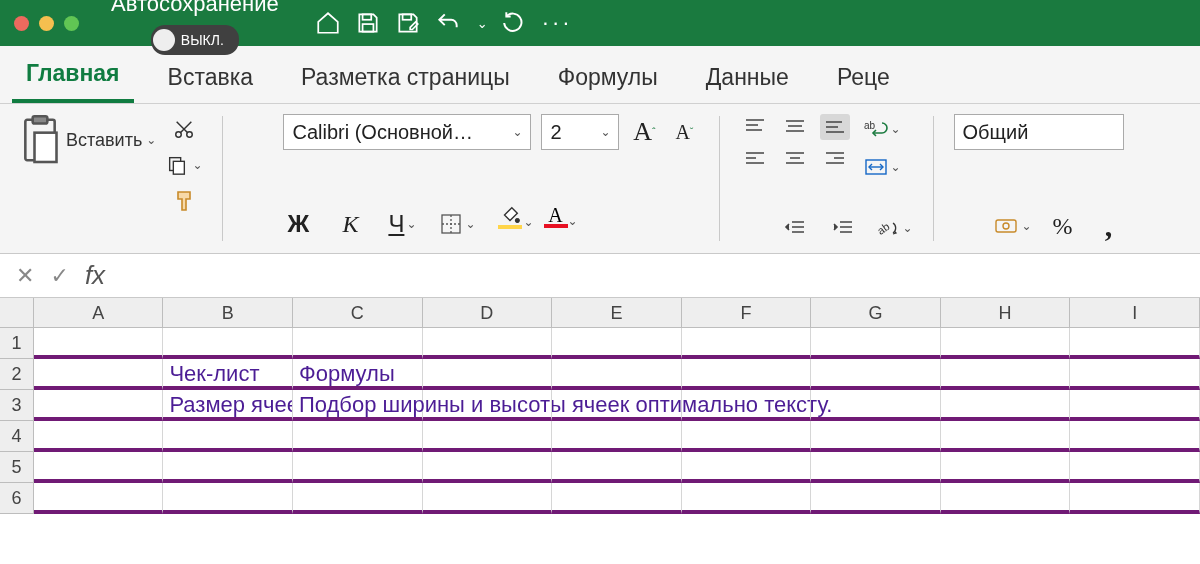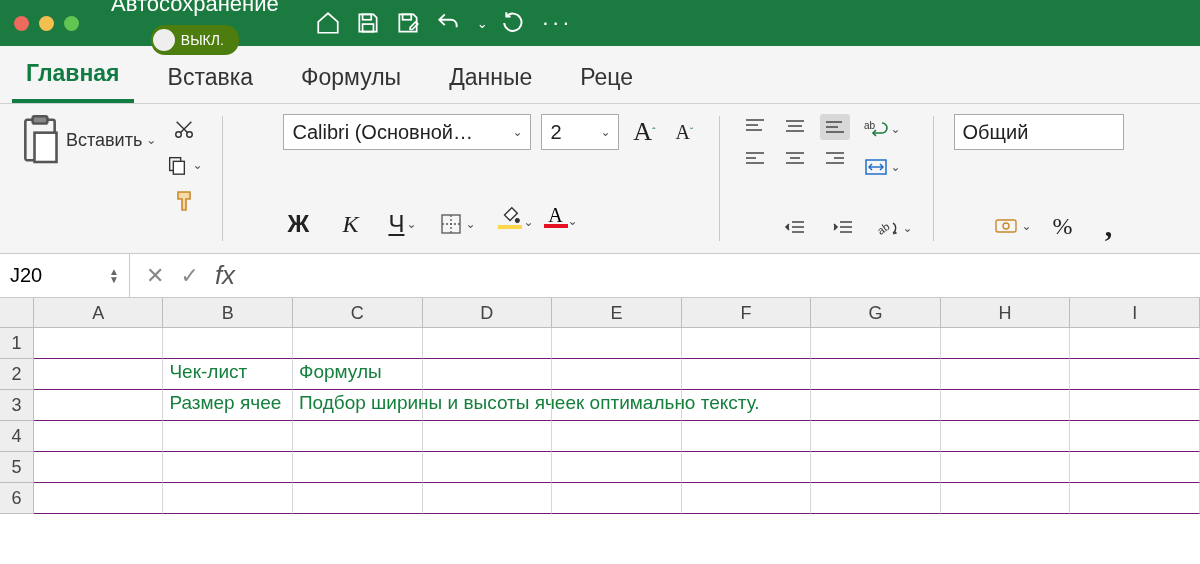--- a/index.html
+++ b/index.html
@@ -6,21 +6,21 @@
 body { width: 1200px; height: 564px; overflow: hidden; background: #fff; }
 
 .titlebar { background: #1a7a3f; height: 46px; display: flex; align-items: center; padding: 0 14px; gap: 16px; }
 .window-controls { display: flex; gap: 10px; }
 .wc { width: 15px; height: 15px; border-radius: 50%; }
 .wc.red { background: #ec6a5e; }
 .wc.yellow { background: #f5bf4f; }
 .wc.green { background: #61c554; }
 .autosave-wrap { display: flex; align-items: center; gap: 8px; margin-left: 16px; flex-direction: column; }
 .autosave-label { color: #fff; font-size: 22px; font-weight: 500; }
-.toggle { width: 88px; height: 30px; background: #4d7c0f; border-radius: 14px; display: flex; align-items: center; padding: 2px; position: relative; }
+.toggle { width: 88px; height: 30px; background: #404040; border-radius: 14px; display: flex; align-items: center; padding: 2px; position: relative; }
 .toggle-knob { width: 22px; height: 22px; background: #eee; border-radius: 50%; }
 .toggle-txt { color: #fff; font-size: 14px; margin-left: 6px; }
 .qat { display: flex; gap: 14px; align-items: center; margin-left: 20px; }
 .qat .icon, .qat .more { color: #fff; }
 .icon { display: inline-flex; align-items: center; justify-content: center; }
 .qat .icon svg { width: 26px; height: 26px; }
 
 .tabs { height: 58px; background: #f5f5f5; border-bottom: 1px solid #d0d0d0; display: flex; align-items: flex-end; padding-left: 12px; gap: 20px; }
 .tab { font-size: 23px; color: #333; padding: 10px 14px 12px 14px; cursor: pointer; white-space: nowrap; }
 .tab.active { color: #107c41; font-weight: 600; border-bottom: 4px solid #107c41; }
@@ -60,21 +60,21 @@
 .fx-controls { display: flex; align-items: center; gap: 16px; padding: 0 16px; color: #888; }
 .fx-label { font-style: italic; font-size: 26px; color: #555; }
 .fx-input { flex: 1; height: 100%; border: none; outline: none; font-size: 20px; padding: 0 8px; }
 
 .grid-area { display: flex; flex-direction: column; }
 .col-headers { display: flex; height: 30px; background: #eee; border-bottom: 1px solid #bdbdbd; }
 .corner { width: 34px; border-right: 1px solid #bdbdbd; background: #eee; }
 .ch { width: 130px; border-right: 1px solid #bdbdbd; text-align: center; font-size: 18px; color: #444; line-height: 30px; }
 .row { display: flex; height: 31px; }
 .rh { width: 34px; background: #eee; border-right: 1px solid #bdbdbd; border-bottom: 1px solid #bdbdbd; text-align: center; font-size: 18px; color: #444; line-height: 31px; }
-.cell { width: 130px; border-right: 1px solid #d6d6d6; border-bottom: 1px solid #701a75; font-size: 19px; padding: 2px 6px; white-space: nowrap; overflow: hidden; color: #15803d; }
+.cell { width: 130px; border-right: 1px solid #d6d6d6; border-bottom: 4px solid #701a75; font-size: 22px; padding: 2px 6px; white-space: nowrap; overflow: hidden; color: #4c1d95; }
 .cell.spill { overflow: visible; }
 </style>
 </head>
 <body>
 
 <div class="titlebar">
   <div class="window-controls">
     <div class="wc red"></div>
     <div class="wc yellow"></div>
     <div class="wc green"></div>
@@ -119,20 +119,21 @@
           <path d="M4 2 v4 h4"></path>
         </svg>
     </span>
     <span class="icon" style="font-size:22px;color:#fff;letter-spacing:3px">···</span>
   </div>
 </div>
 
 <div class="tabs">
   <div class="tab active">Главная</div>
   <div class="tab">Вставка</div>
+  <div class="tab">Разметка страницы</div>
   <div class="tab">Формулы</div>
   <div class="tab">Данные</div>
   <div class="tab">Реце</div>
 </div>
 
 <div class="ribbon">
 
   <div class="group" style="flex-direction:row;gap:10px;align-items:flex-start">
     <div class="paste-large">
       <svg viewBox="0 0 24 28" fill="none" stroke="#555" stroke-width="1.4">
@@ -308,24 +309,20 @@
         <span class="chev">⌄</span>
       </span>
       <span class="txt-btn" style="font-size:24px">%</span>
       <span class="txt-btn" style="font-size:30px;font-weight:bold">,</span>
     </div>
   </div>
 
 </div>
 
 <div class="formula-bar">
-  <div class="name-box">
-    <span>J20</span>
-    <span class="stepper">▲<br>▼</span>
-  </div>
   <div class="fx-controls">
     <span style="font-size:22px">✕</span>
     <span style="font-size:22px">✓</span>
     <span class="fx-label">fx</span>
   </div>
   <input class="fx-input" value="" style="">
 </div>
 
 <div class="grid-area">
   <div class="col-headers">

